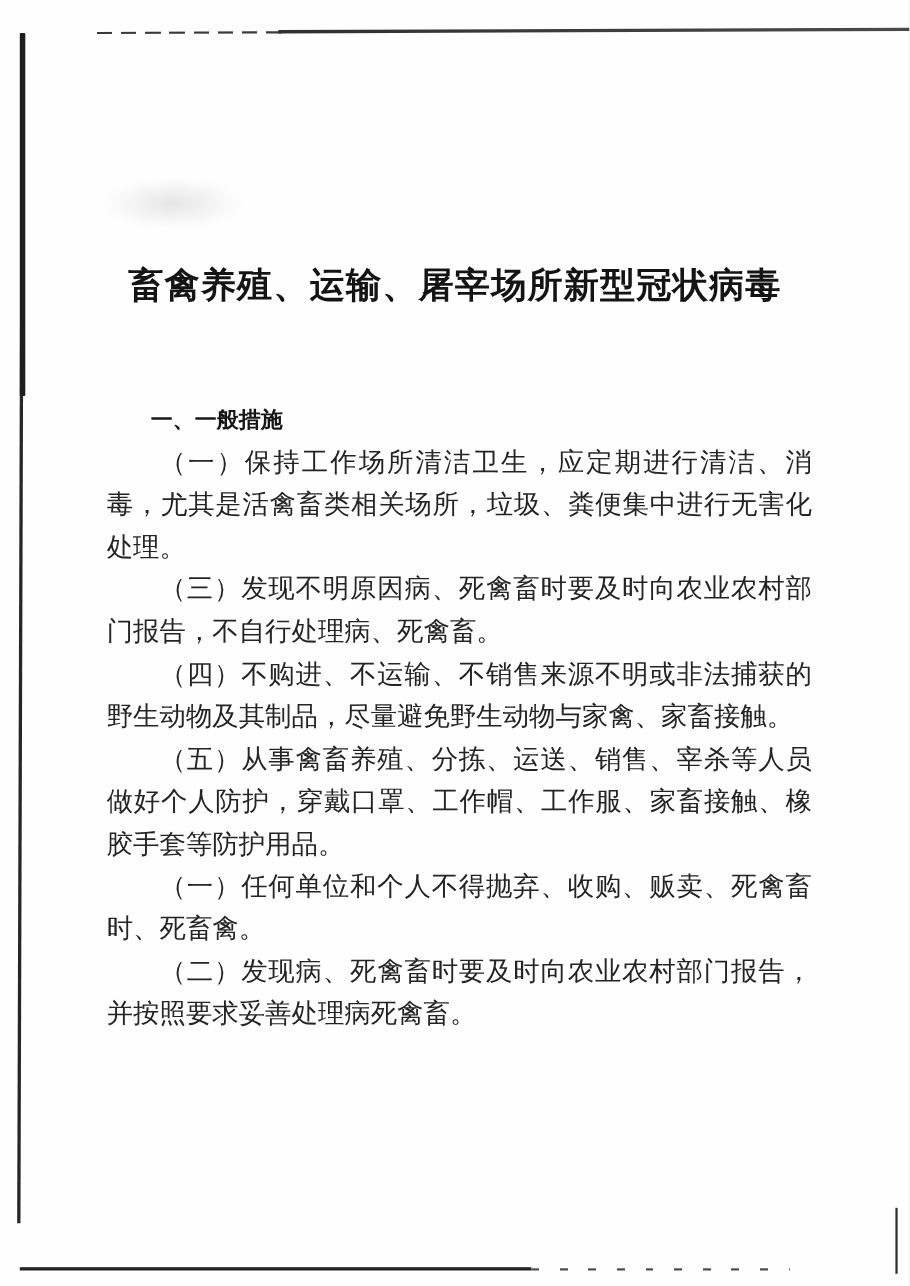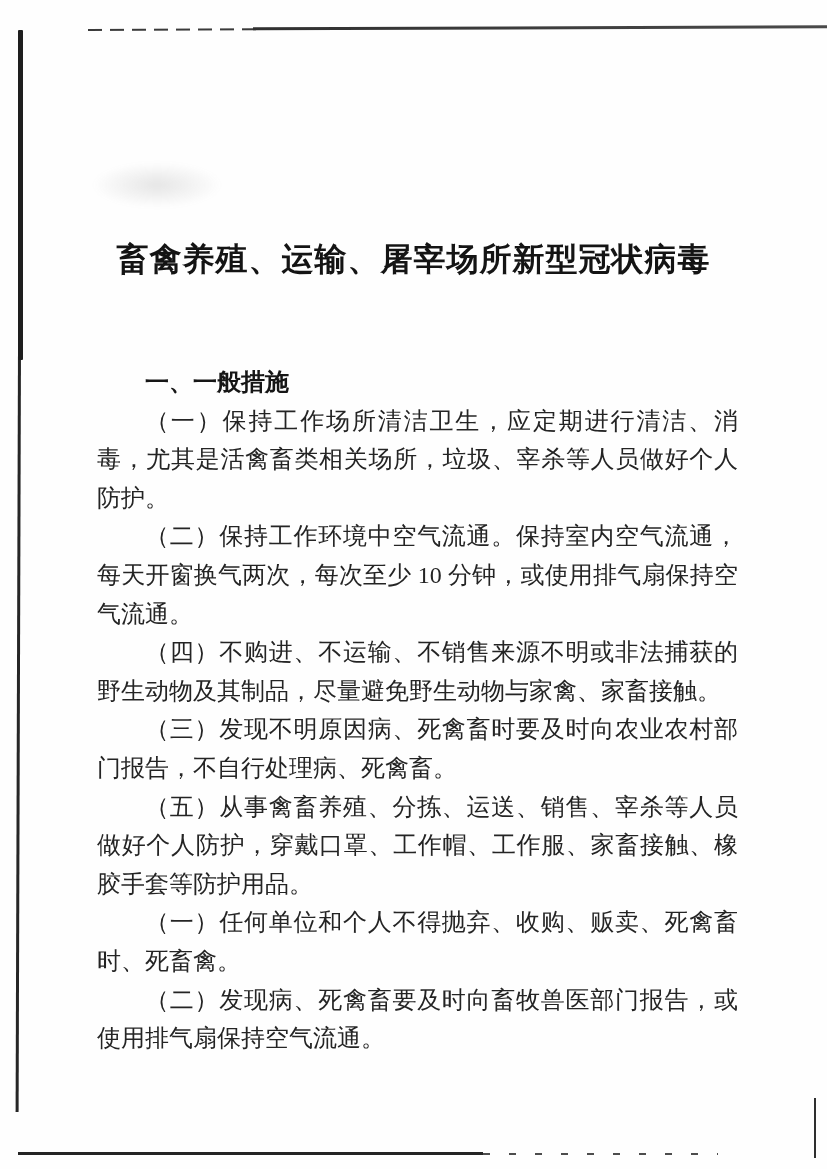--- a/index.html
+++ b/index.html
@@ -112,21 +112,21 @@
   }
   .doc-body {
     position: absolute;
     left: 97px;
     top: 363px;
     width: 641px;
   }
   .section-heading {
     font-family: "Liberation Sans", sans-serif;
     font-weight: bold;
-    font-size: 24px;
+    font-size: 20px;
     line-height: 38.6px;
     text-indent: 2em;
     color: #161616;
     margin: 0;
   }
   .doc-paragraph {
     font-size: 24px;
     line-height: 38.6px;
     text-indent: 2em;
     text-align: justify;
@@ -150,23 +150,22 @@
   <div class="scan-bar-right"></div>
   <div class="scan-smudge"></div>
 
   <h1 class="doc-title">
     <span>畜禽养殖、运输、屠宰场所新型冠状病毒</span><br>
   </h1>
 
   <div class="doc-body">
 
     <h2 class="section-heading">一、一般措施</h2>
-    <p class="doc-paragraph">（一）保持工作场所清洁卫生，应定期进行清洁、消毒，尤其是活禽畜类相关场所，垃圾、宰杀等人员做好个人防护。</p>
-    <p class="doc-paragraph">（二）保持工作环境中空气流通。保持室内空气流通，每天开窗换气两次，每次至少 10 分钟，或使用排气扇保持空气流通。</p>
+    <p class="doc-paragraph">（一）保持工作场所清洁卫生，应定期进行清洁、消毒，尤其是活禽畜类相关场所，垃圾、粪便集中进行无害化处理。</p>
+    <p class="doc-paragraph">（三）发现不明原因病、死禽畜时要及时向农业农村部门报告，不自行处理病、死禽畜。</p>
     <p class="doc-paragraph">（四）不购进、不运输、不销售来源不明或非法捕获的野生动物及其制品，尽量避免野生动物与家禽、家畜接触。</p>
-    <p class="doc-paragraph">（三）发现不明原因病、死禽畜时要及时向农业农村部门报告，不自行处理病、死禽畜。</p>
     <p class="doc-paragraph">（五）从事禽畜养殖、分拣、运送、销售、宰杀等人员做好个人防护，穿戴口罩、工作帽、工作服、家畜接触、橡胶手套等防护用品。</p>
 
     <p class="doc-paragraph">（一）任何单位和个人不得抛弃、收购、贩卖、死禽畜时、死畜禽。</p>
-    <p class="doc-paragraph">（二）发现病、死禽畜要及时向畜牧兽医部门报告，或使用排气扇保持空气流通。</p>
+    <p class="doc-paragraph">（二）发现病、死禽畜时要及时向农业农村部门报告，并按照要求妥善处理病死禽畜。</p>
 
   </div>
 </div>
 
 </body></html>

